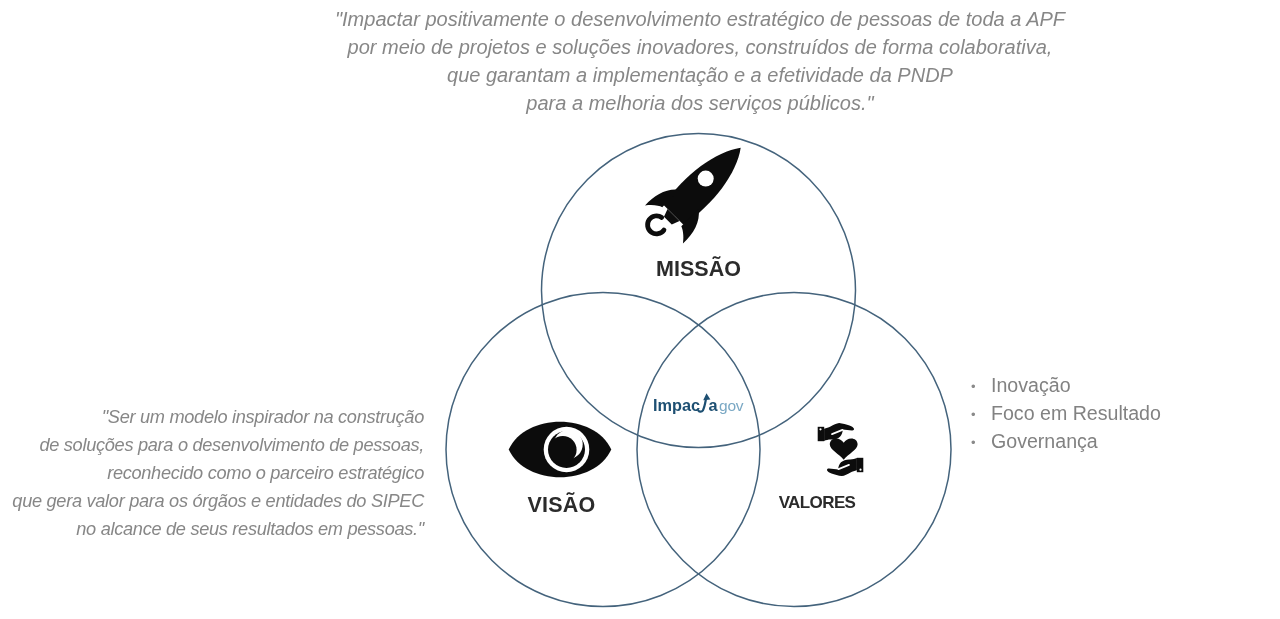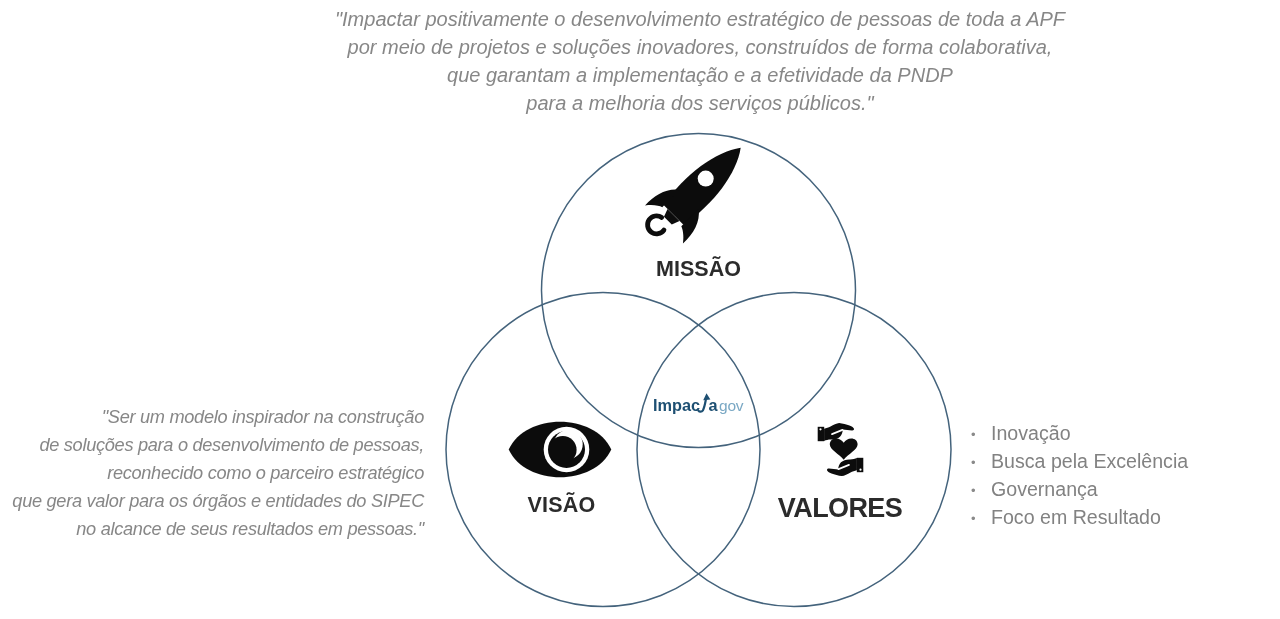--- a/index.html
+++ b/index.html
@@ -1,20 +1,20 @@
 <!DOCTYPE html>
 <html><head>
 <meta charset="utf-8">
 <style>
   html,body{margin:0;padding:0;width:1280px;height:619px;background:#ffffff;overflow:hidden;}
   body{font-family:"Liberation Sans",sans-serif;position:relative;}
   .quote{position:absolute;color:#878787;font-style:italic;}
   #topq{left:60px;top:5px;width:1280px;text-align:center;font-size:20px;line-height:28px;}
   #leftq{right:856px;top:403px;text-align:right;white-space:nowrap;font-size:18.2px;line-height:28px;letter-spacing:-0.3px;}
-  #vals{position:absolute;left:967px;top:372px;color:#828282;font-size:19.6px;line-height:27.1px;white-space:nowrap;margin-top:48px;}
+  #vals{position:absolute;left:967px;top:372px;color:#828282;font-size:19.6px;line-height:27.1px;white-space:nowrap;}
   #vals .b{display:inline-block;width:20px;padding-left:4px;color:#8a8a8a;font-size:13px;vertical-align:1px;}
   .lbl{position:absolute;font-weight:bold;font-size:21.5px;color:#2b2b2b;transform:translateX(-50%);white-space:nowrap;}
   svg{position:absolute;left:0;top:0;}
 </style>
 </head>
 <body>
 <svg width="1280" height="619" viewBox="0 0 1280 619">
 
   <g fill="none" stroke="#44637c" stroke-width="1.5">
     <circle cx="698.5" cy="290.5" r="157"></circle>
@@ -75,20 +75,19 @@
 para a melhoria dos serviços públicos."</div>
 
 <div class="quote" id="leftq">"Ser um modelo inspirador na construção<br>
 de soluções para o desenvolvimento de pessoas,<br>
 reconhecido como o parceiro estratégico<br>
 que gera valor para os órgãos e entidades do SIPEC<br>
 no alcance de seus resultados em pessoas."</div>
 
 <div id="vals">
 <div><span class="b">•</span>Inovação</div>
-<div><span class="b">•</span>Busca pela Excelência</div>
+<div><span class="b">•</span>Foco em Resultado</div>
 <div><span class="b">•</span>Governança</div>
-<div><span class="b">•</span>Foco em Resultado</div>
 </div>
 
 <div class="lbl" style="left:698.5px;top:257px;letter-spacing:0px;">MISSÃO</div>
 <div class="lbl" style="left:561.5px;top:493px;letter-spacing:0.2px;text-align:center;">VISÃO</div>
-<div class="lbl" style="left:840px;top:493px;letter-spacing:-0.6px;font-size:27px;">VALORES</div>
+<div class="lbl" style="left:817px;top:493px;letter-spacing:-0.6px;font-size:17px;">VALORES</div>
 
 </body></html>

